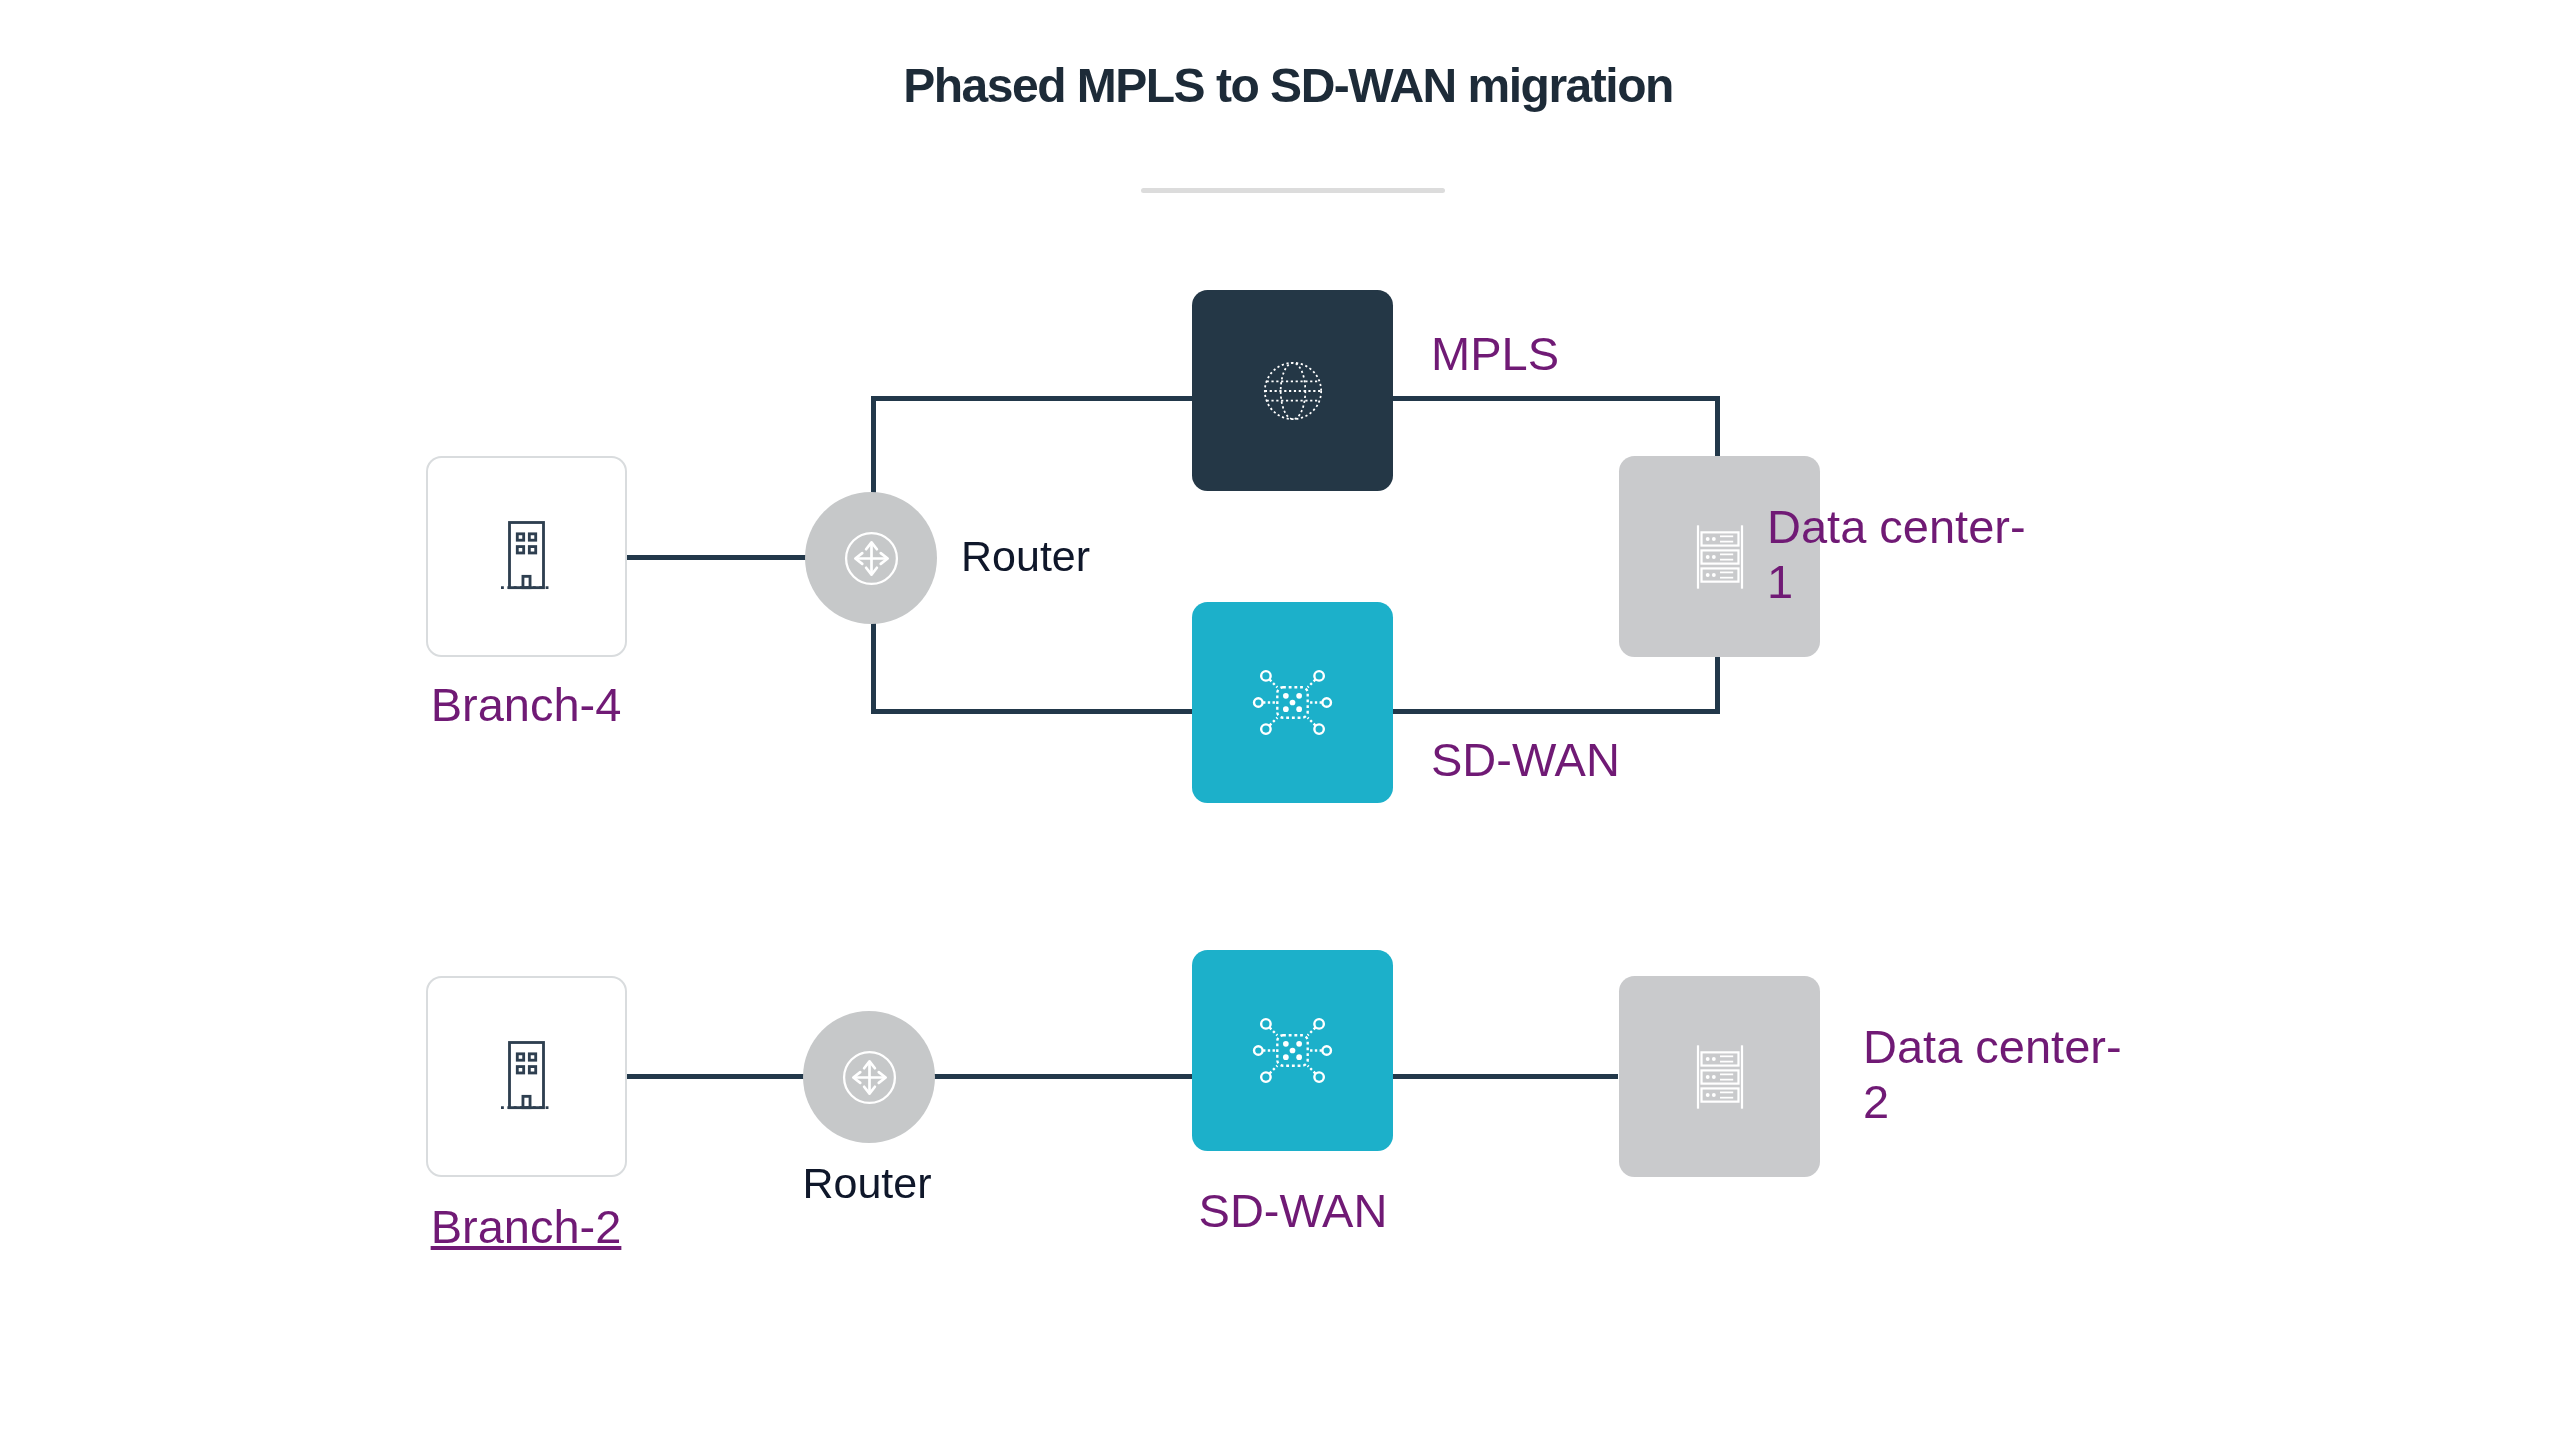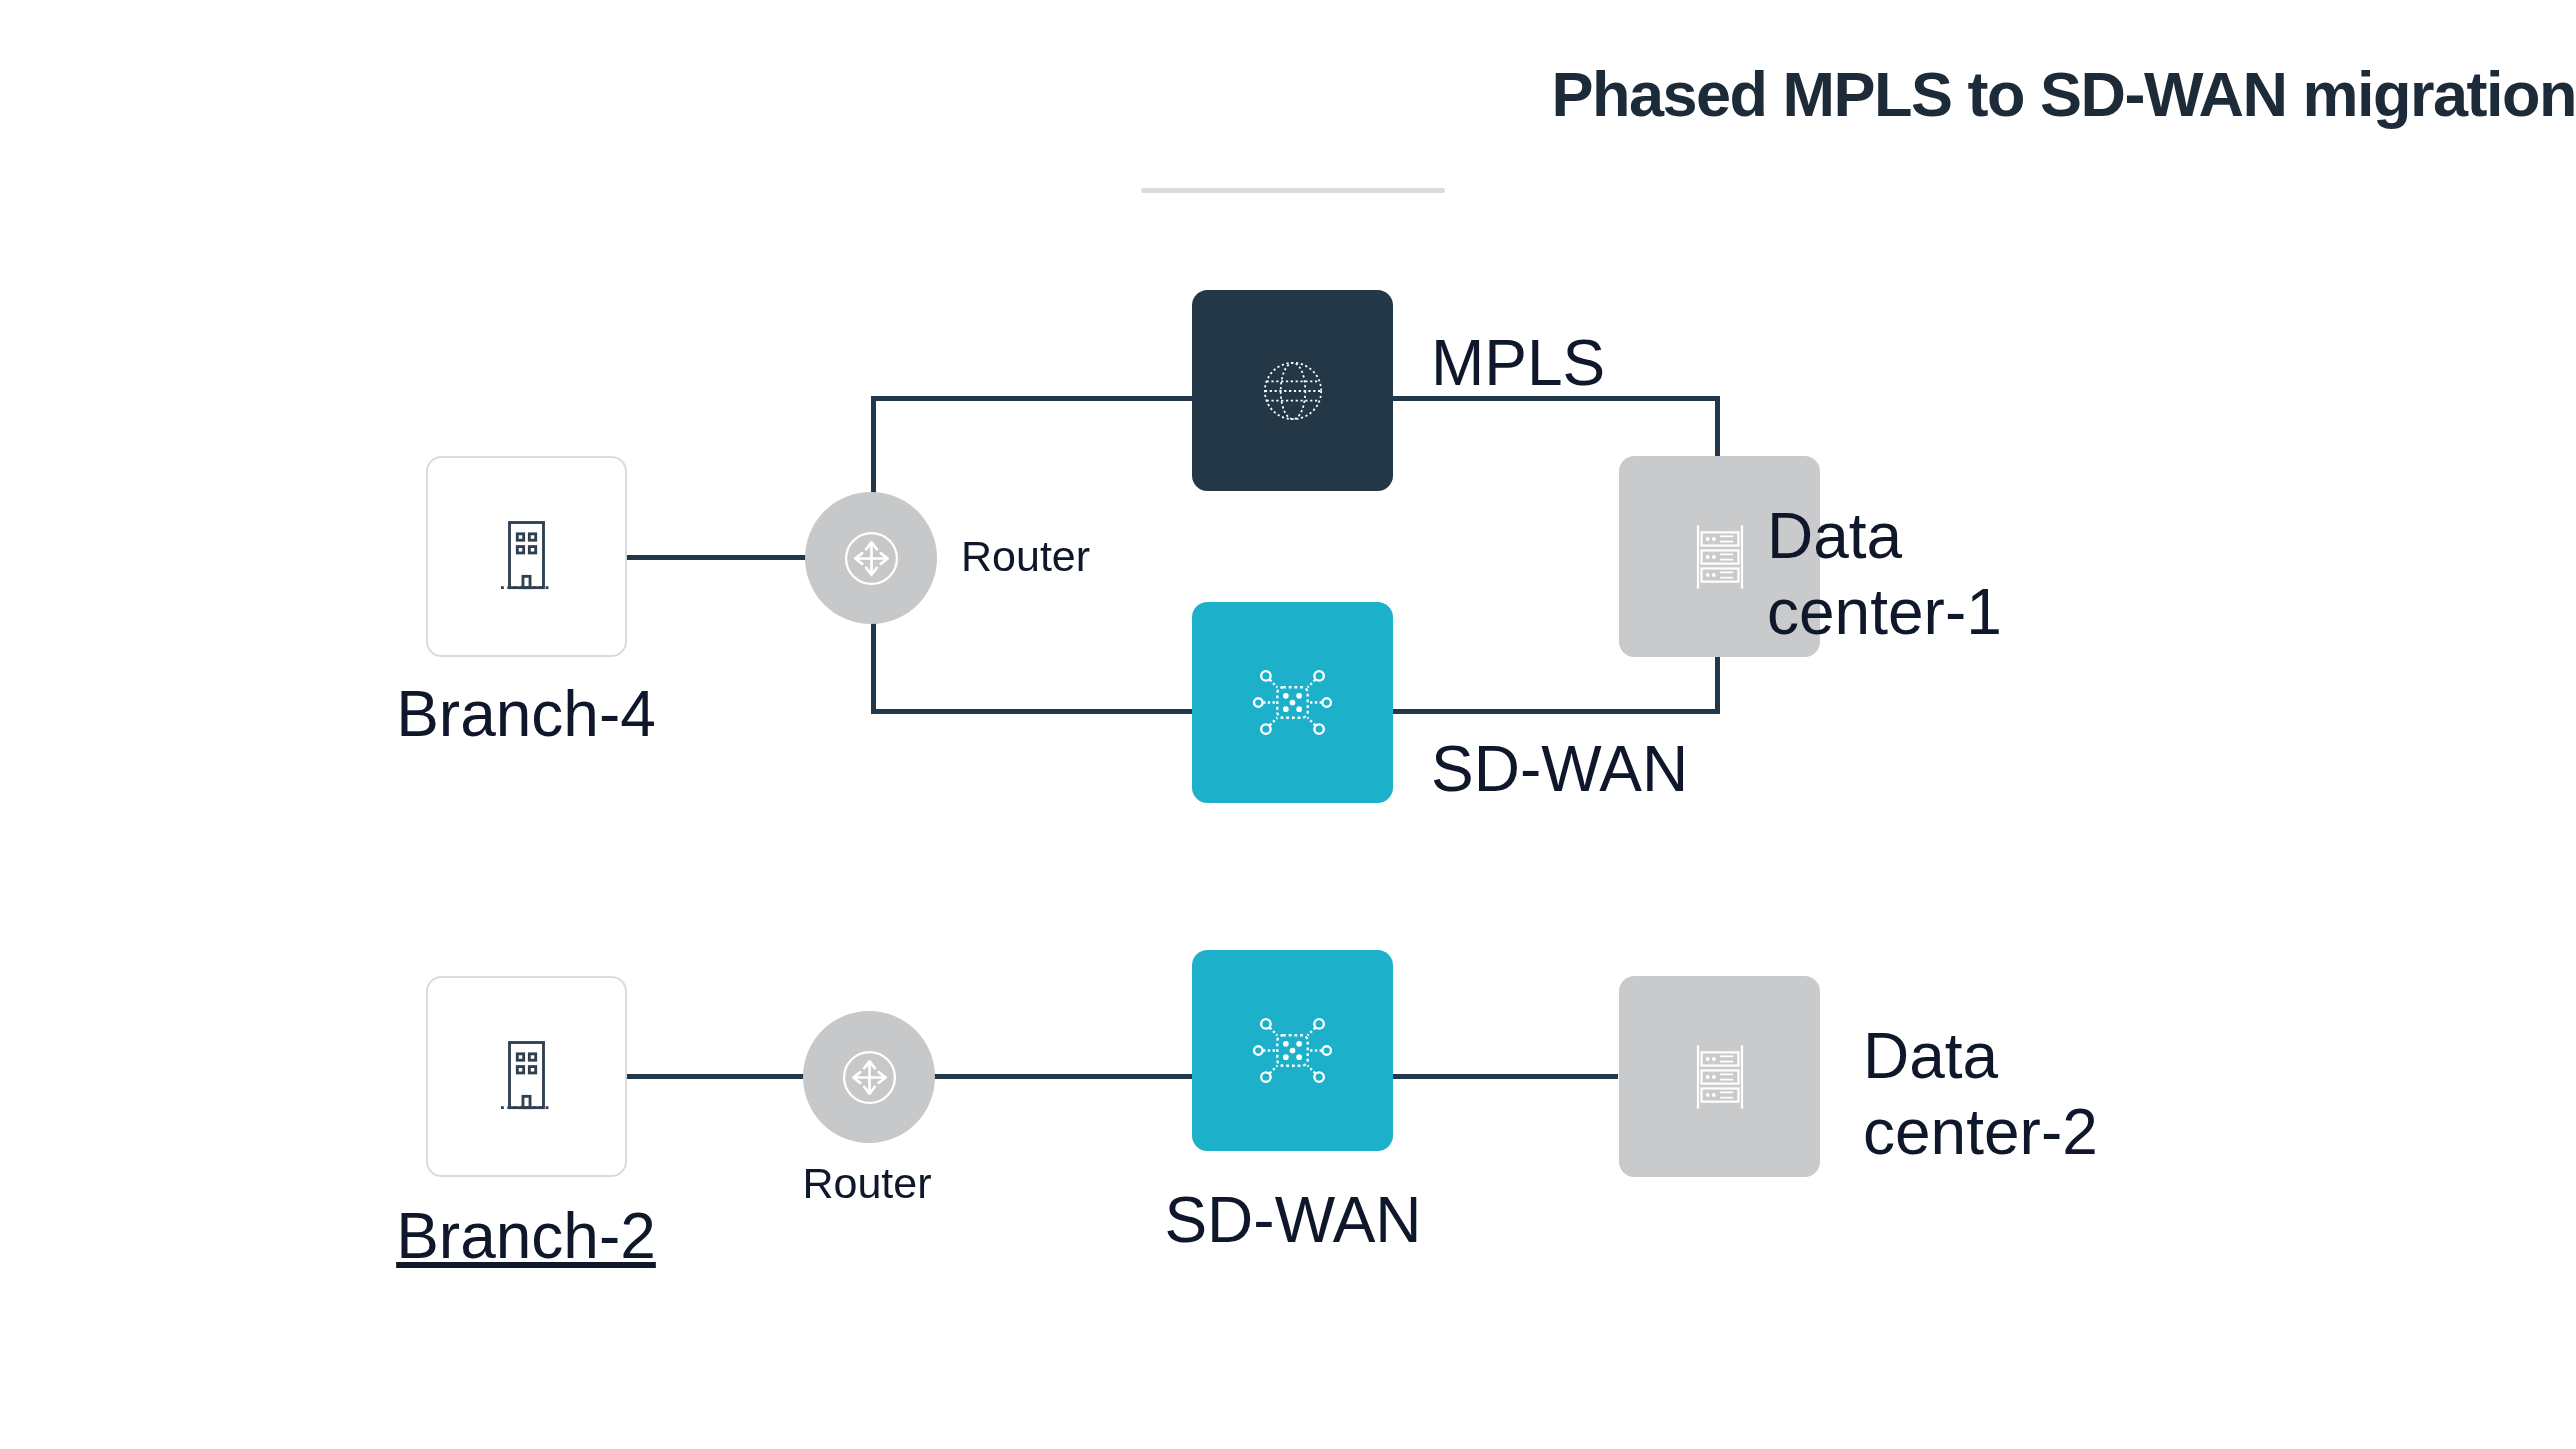--- a/index.html
+++ b/index.html
@@ -1,37 +1,37 @@
 <!DOCTYPE html>
 <html style="font-size:8.2px"><head>
 <meta charset="utf-8">
 <style>
   * { margin:0; padding:0; box-sizing:border-box; }
   html,body { background:#ffffff; font-family:"Liberation Sans", sans-serif; }
   .canvas { position:relative; width:2576px; height:1449px; background:#ffffff; overflow:hidden; }
 
-  .title { position:absolute; top:58px; left:0; width:100%; text-align:right;
-           font-size:63px; font-weight:700; letter-spacing:-1.5px; color:#1d2b38; }
+  .title { position:absolute; top:58px; left:0; width:100%; text-align:center;
+           font-size:48px; font-weight:700; letter-spacing:-1.5px; color:#1d2b38; }
   .divider { position:absolute; left:1141px; top:188px; width:304px; height:4.6px;
              background:#dcdcdc; border-radius:2.6px; }
 
   .loop { position:absolute; left:871px; top:396px; width:849px; height:318px;
           border:5.2px solid #22384a; }
   .hline { position:absolute; background:#22384a; height:5.2px; }
 
   .node-box { position:absolute; width:201px; height:201px; border-radius:15.5px;
               display:flex; align-items:center; justify-content:center; }
   .branch { background:#ffffff; border:2.6px solid #d9dcde; }
   .mpls { background:#243746; }
   .sdwan { background:#1cb0ca; }
   .datacenter { background:#c9cacc; }
   .router { position:absolute; width:132px; height:132px; border-radius:50%;
             background:#c6c8c9; display:flex; align-items:center; justify-content:center; }
 
-  .label { position:absolute; color:#0f172a; font-size:64px; font-weight:400; }
+  .label { position:absolute; color:#701a75; font-size:47px; font-weight:400; }
   .label-center { text-align:center; }
   .router-label { font-size:43px; color:#0f172a; }
   .dc-label { line-height:1.18; }
 </style>
 </head>
 <body>
 
 <div class="canvas">
 
   <div class="title">Phased MPLS to SD-WAN migration</div>

